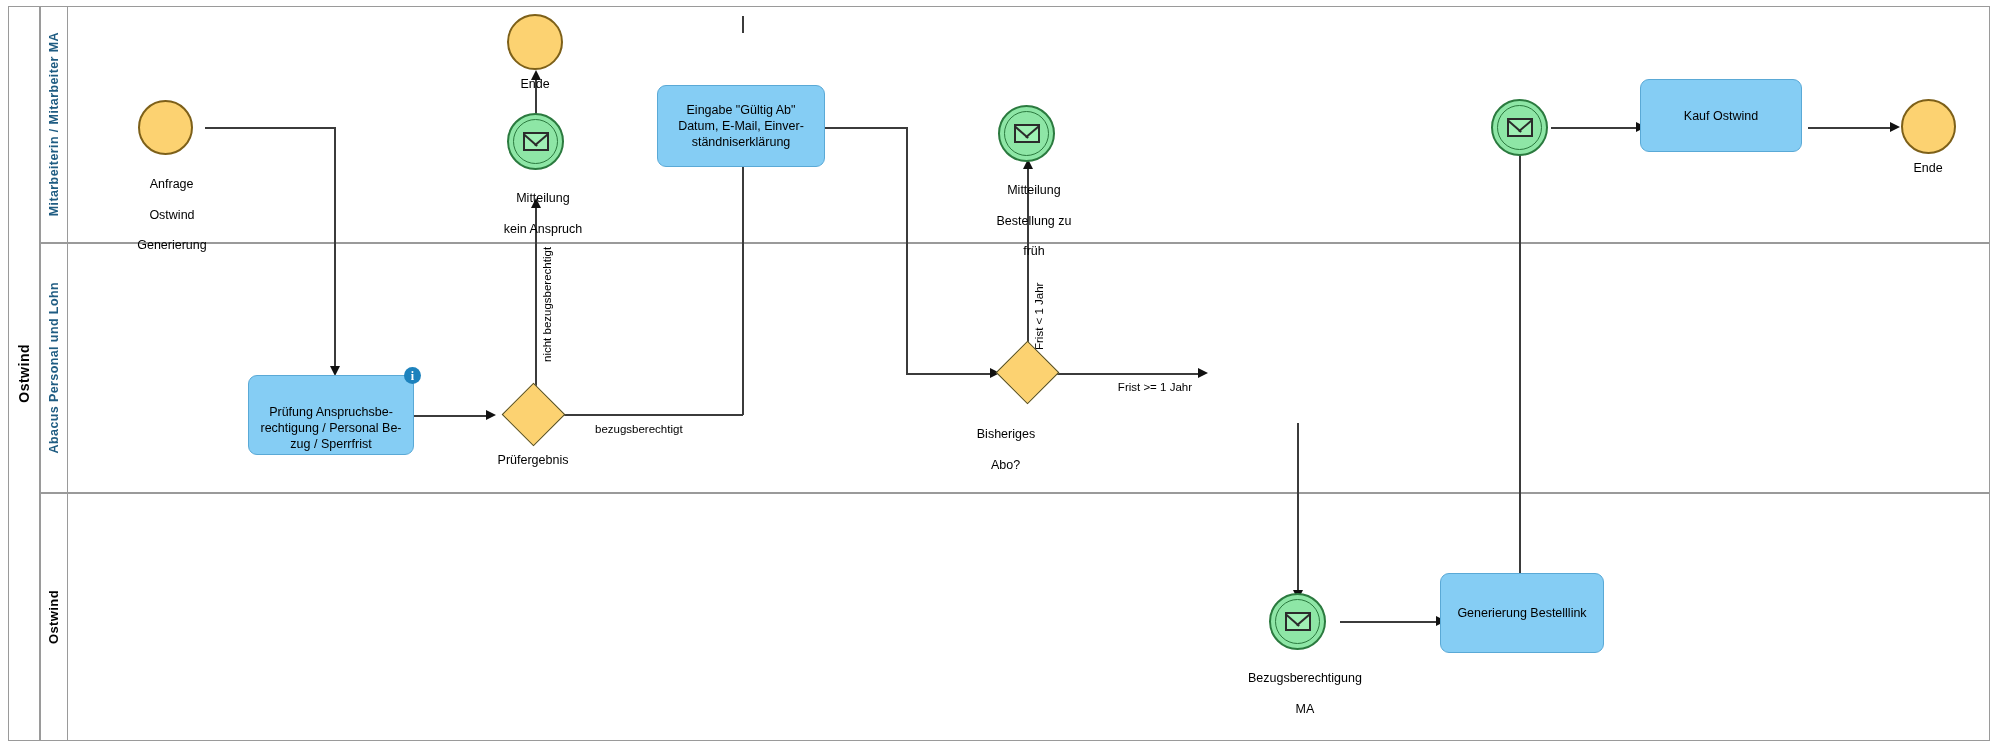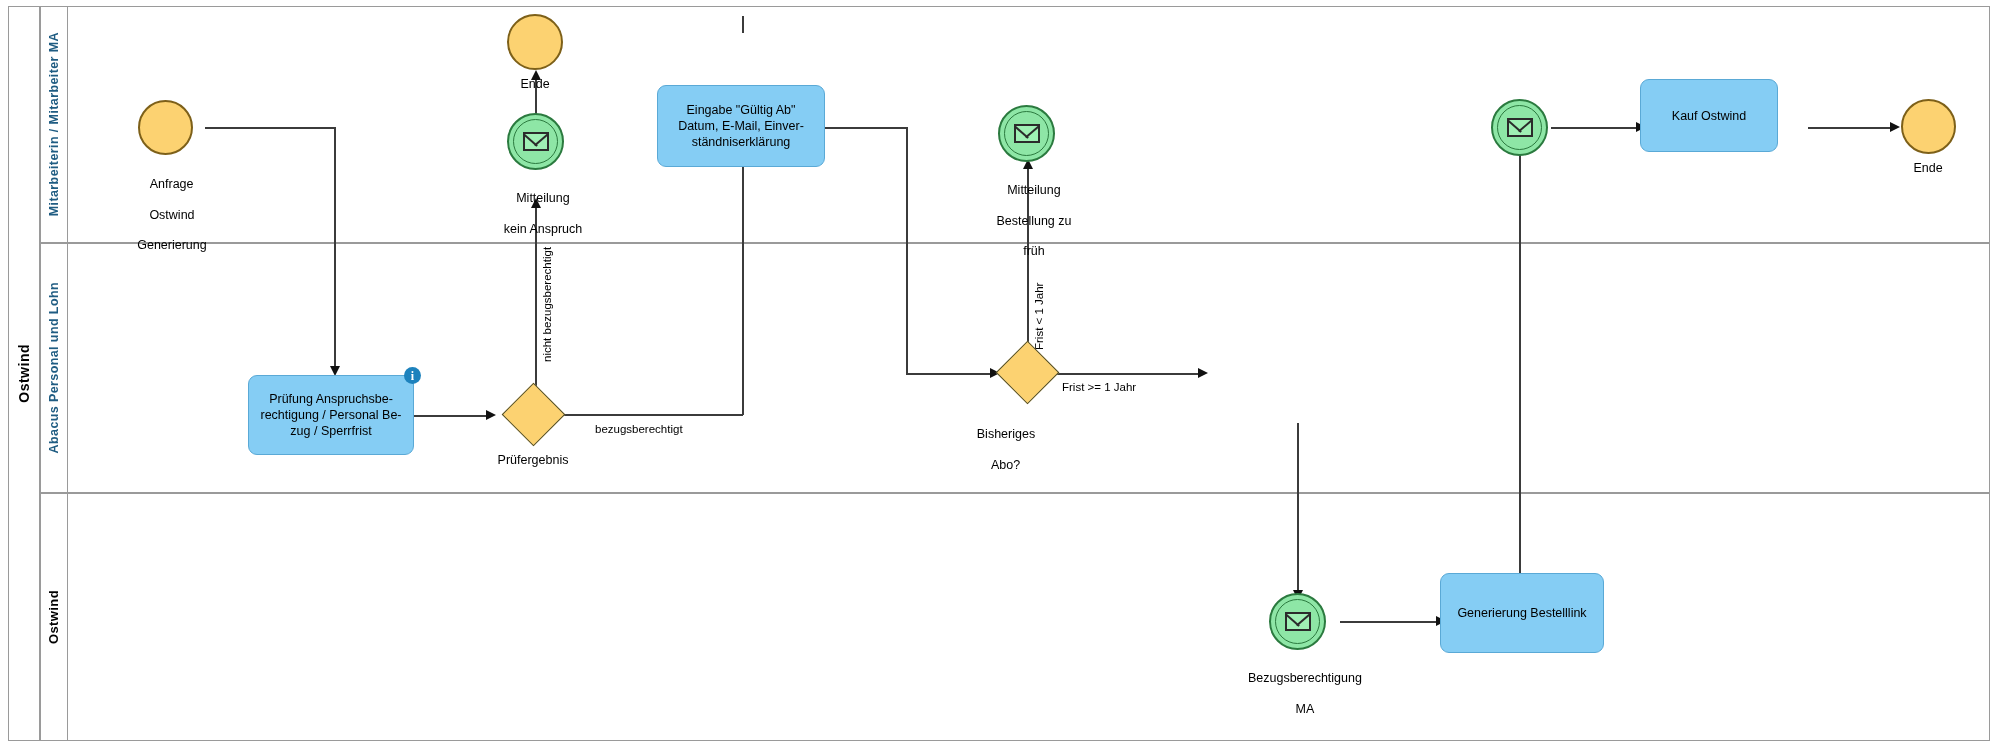--- a/index.html
+++ b/index.html
@@ -103,21 +103,21 @@
   <div class="ln v" style="left:906px;top:127px;height:247px;"></div>
   <div class="ln h" style="left:906px;top:373px;width:85px;"></div>
   <div class="arrow r" style="left:990px;top:368px;"></div>
 
   <div class="ln v" style="left:1027px;top:168px;height:182px;"></div>
   <div class="arrow u" style="left:1022.5px;top:159px;"></div>
   <div class="lbl edge vert" style="left:1032px;top:250px;height:100px;">Frist &lt; 1 Jahr</div>
 
   <div class="ln h" style="left:1050px;top:373px;width:150px;"></div>
   <div class="arrow r" style="left:1198px;top:368px;"></div>
-  <div class="lbl edge" style="left:1062px;top:380px;width:130px;text-align:left;">Frist &gt;= 1 Jahr</div>
+  <div class="lbl edge" style="left:1062px;top:380px;width:130px;text-align:right;">Frist &gt;= 1 Jahr</div>
 
   <div class="ln v" style="left:1297px;top:423px;height:170px;"></div>
   <div class="arrow d" style="left:1292.5px;top:590px;"></div>
 
   <div class="ln h" style="left:1340px;top:621px;width:97px;"></div>
   <div class="arrow r" style="left:1436px;top:616px;"></div>
 
   <div class="ln v" style="left:1519px;top:140px;height:433px;"></div>
   <div class="arrow u" style="left:1514.5px;top:131px;"></div>
 
@@ -165,28 +165,28 @@
     <span>Mitteilung</span><br>
     <span>Bestellung zu</span><br>
     <span>früh</span>
   </div>
 
   <div class="msg" style="left:1491px;top:99px;width:57px;height:57px;">
     <div class="ring"></div>
     <div class="env"></div>
   </div>
 
-  <div class="task" style="left:1640px;top:79px;width:138px;height:73px;">
+  <div class="task" style="left:1640px;top:79px;width:162px;height:73px;">
     <div>Kauf Ostwind</div>
   </div>
 
   <div class="event end" style="left:1901px;top:99px;width:55px;height:55px;"></div>
   <div class="lbl" style="left:1878px;top:161px;width:100px;">Ende</div>
 
-  <div class="task" style="left:248px;top:375px;width:166px;height:80px;">
+  <div class="task" style="left:248px;top:375px;width:166px;height:80px;align-items:flex-end;">
     <div>
       <span>Prüfung Anspruchsbe-</span><br>
       <span>rechtigung / Personal Be-</span><br>
       <span>zug / Sperrfrist</span>
     </div>
   </div>
   <div class="infoicon" style="left:404px;top:367px;">
     <span>i</span>
   </div>
 

